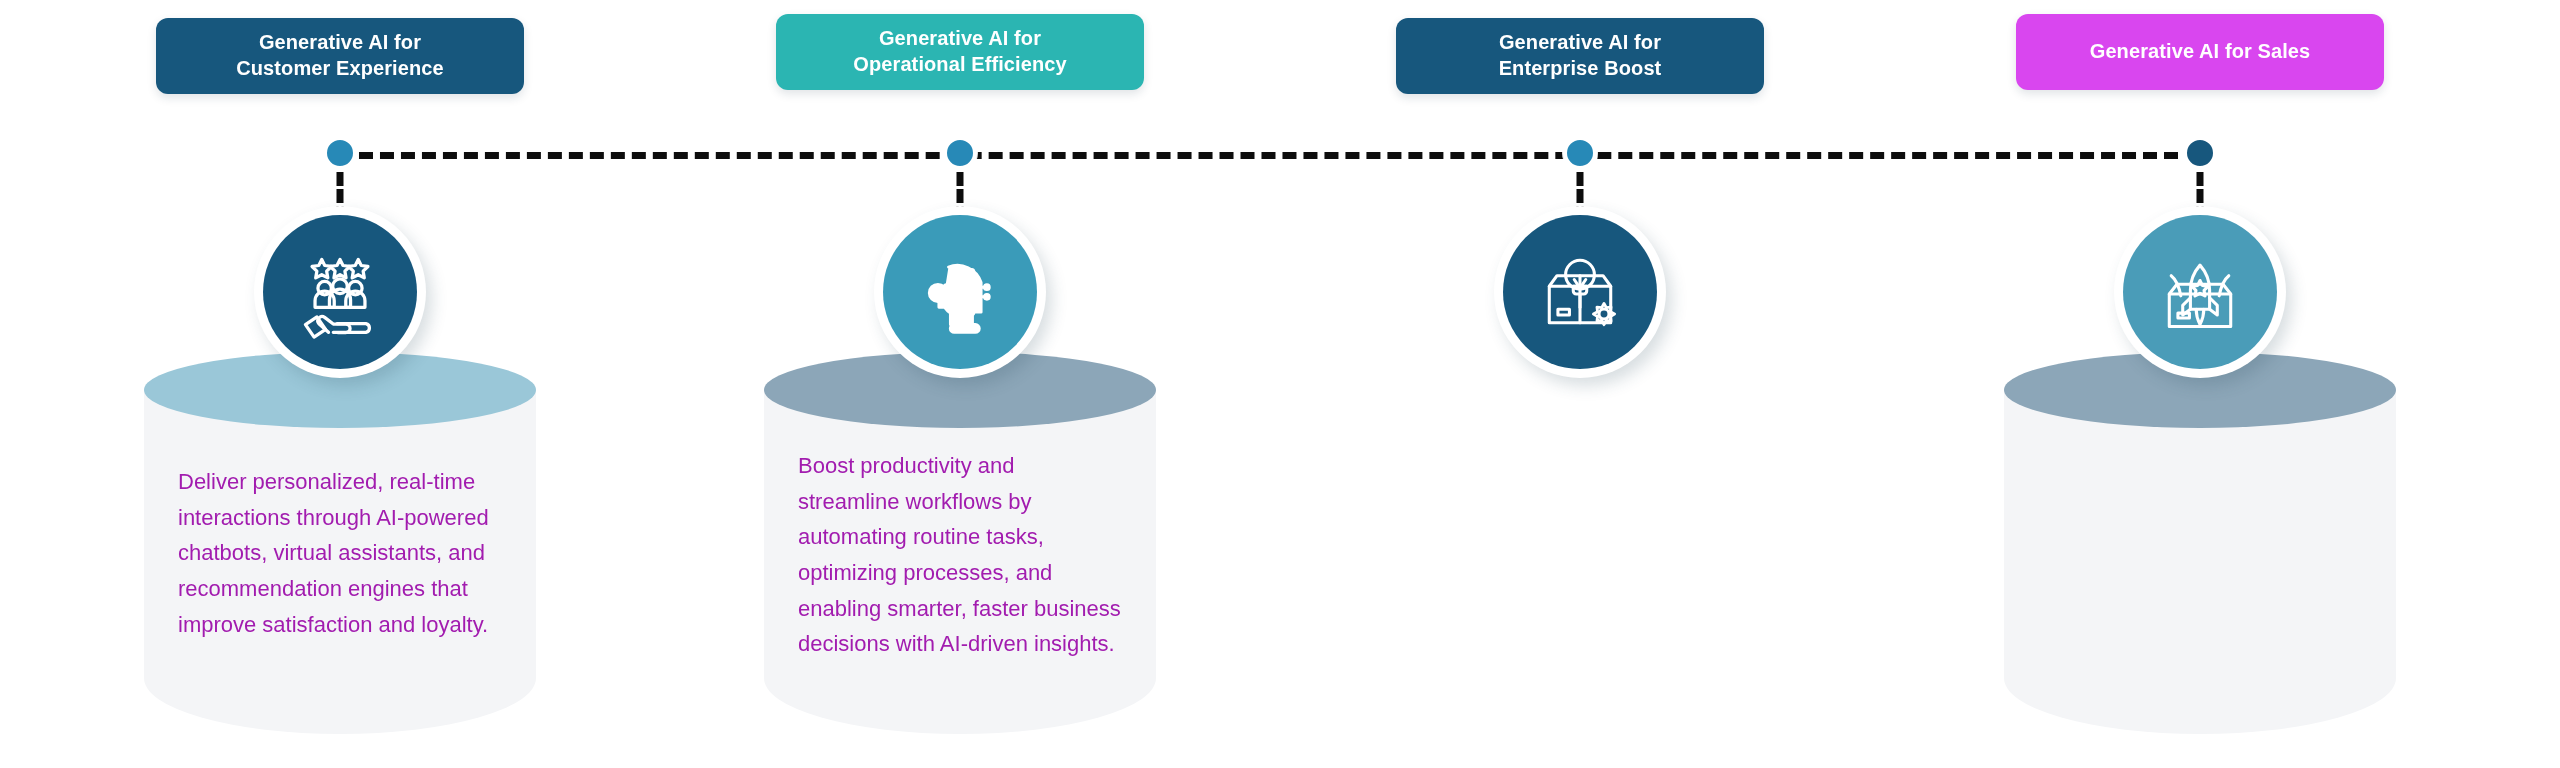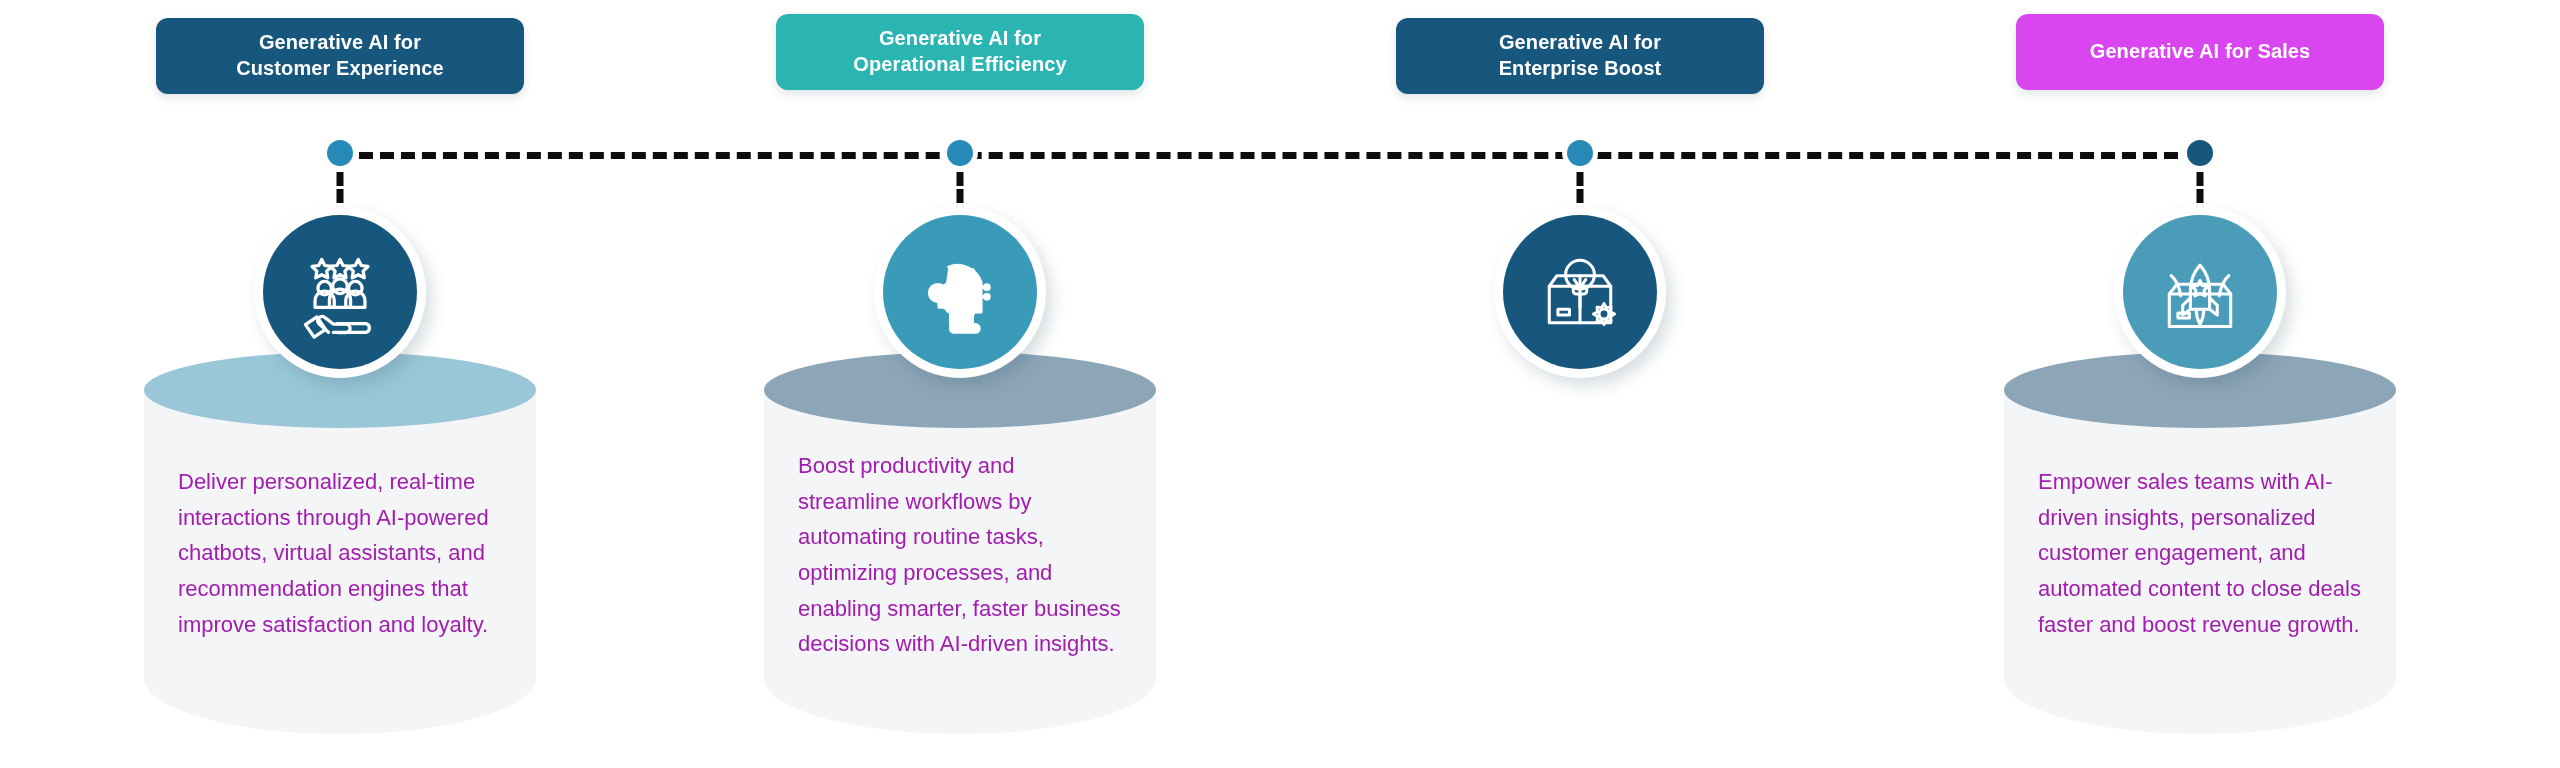--- a/index.html
+++ b/index.html
@@ -290,17 +290,16 @@
           <path d="M50 38 l2.6 5.3 5.9 .9 -4.3 4.1 1 5.8 -5.2-2.7 -5.2 2.7 1-5.8 -4.3-4.1 5.9-.9z"></path>
           <path d="M30 54 c-2-11 -5-17 -10-21"></path>
           <path d="M70 54 c2-11 5-17 10-21"></path>
         </svg>
       </div>
     </div>
 
     <div class="cyl">
       <div class="cyl-body"></div>
       <div class="cyl-top" style="background: rgb(140, 166, 184);"></div>
-      <div class="cyl-text">Empower sales teams with AI-driven insights, personalized customer engagement, and automated content to close deals faster and boost revenue growth.</div>
     </div>
   </div>
 
 </div>
 
 </body></html>

